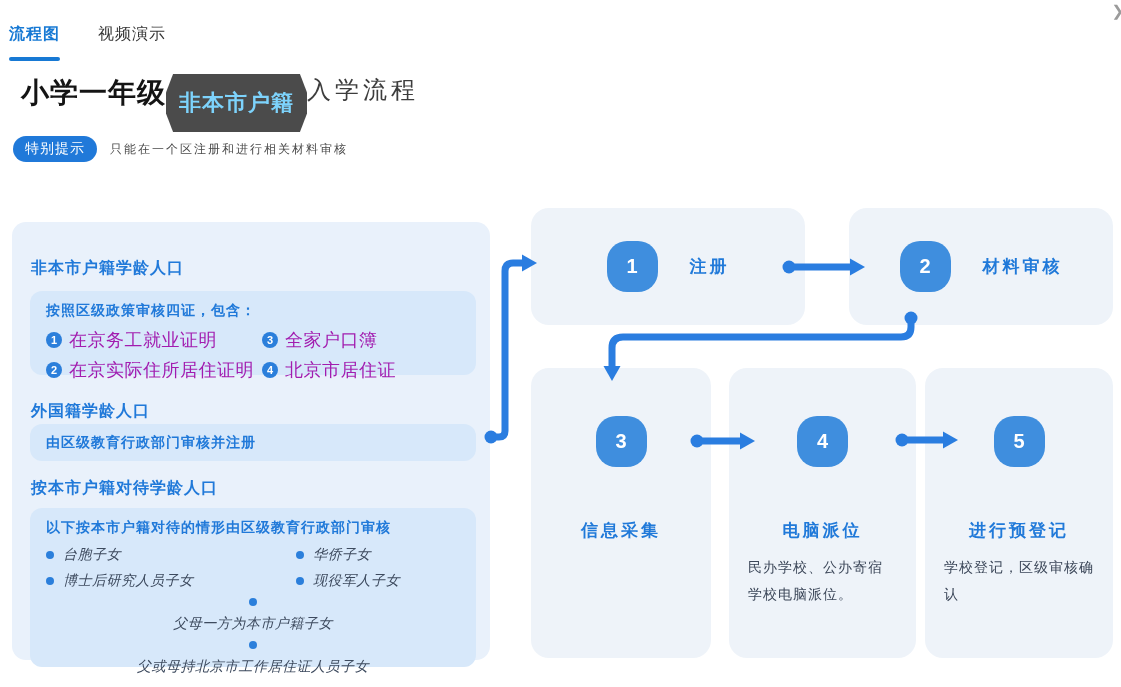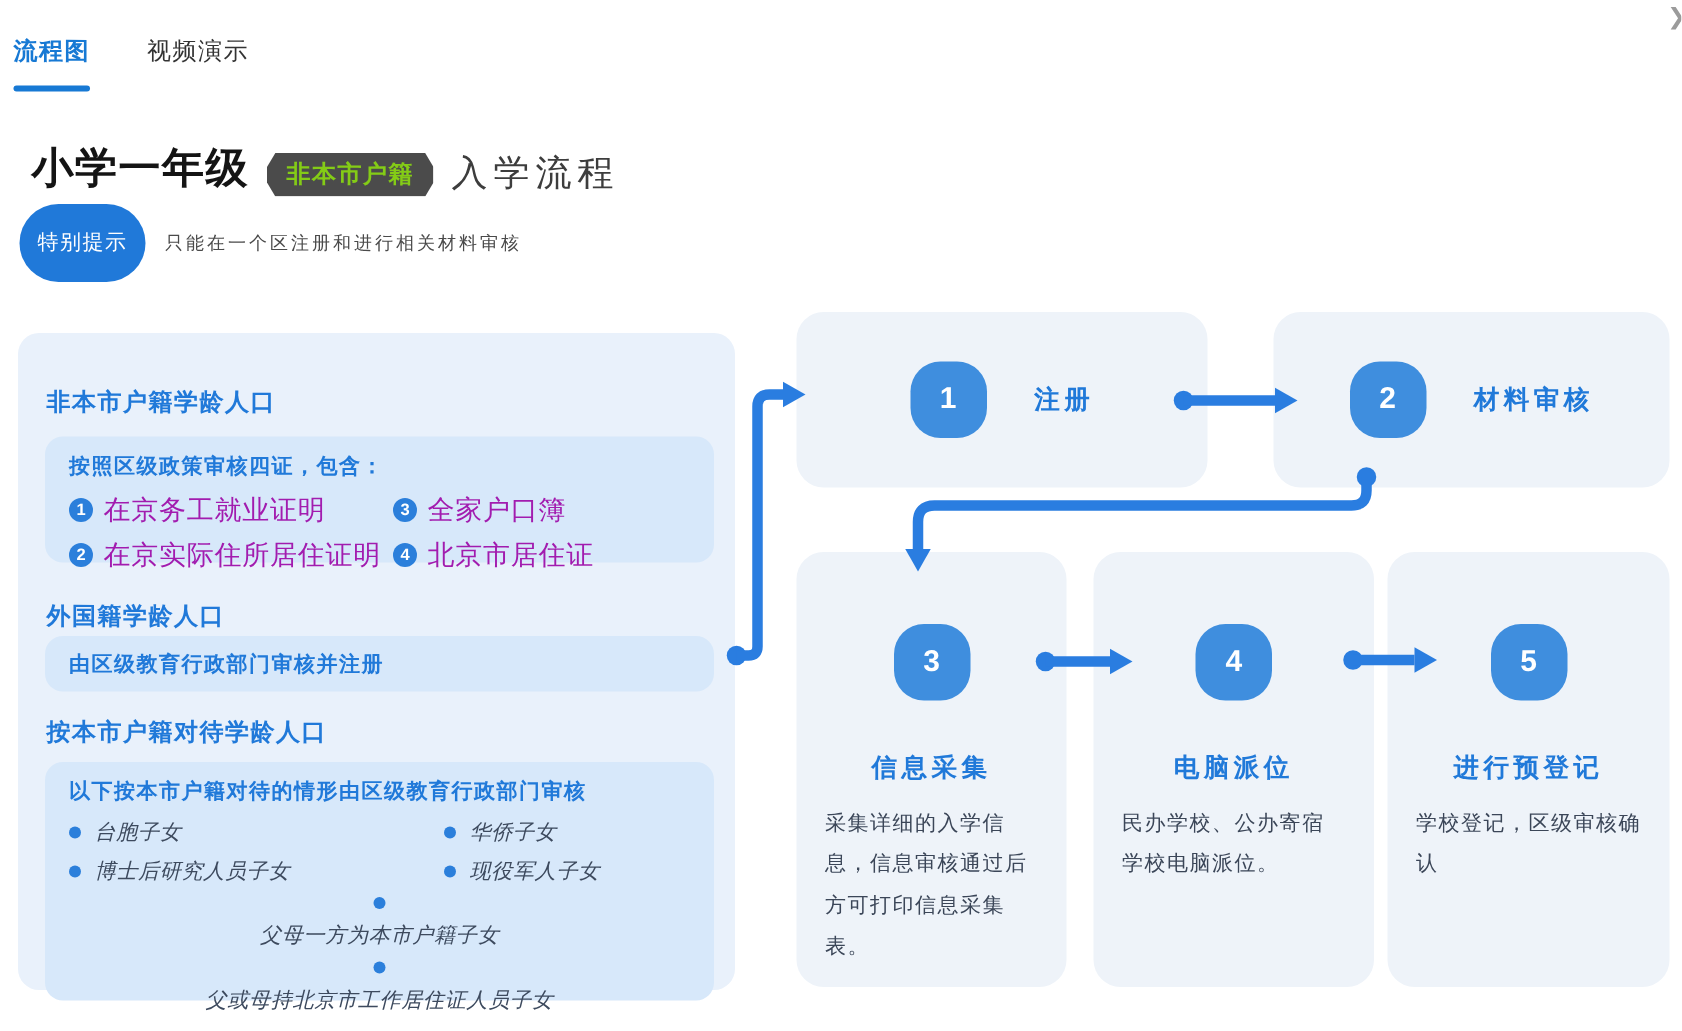--- a/index.html
+++ b/index.html
@@ -12,30 +12,30 @@
     font-size:15px; font-weight:bold; cursor:pointer; }
 
   
   .tabs { position:absolute; top:24px; left:9px; display:flex; gap:38px; }
   .tab { font-size:16px; color:#333; cursor:pointer; position:relative; letter-spacing:1px; }
   .tab.active { color:#1779d4; font-weight:bold; }
   .tab.active::after { content:""; position:absolute; left:0; right:0; bottom:-16px;
     height:4px; background:#1779d4; border-radius:2px; }
 
   
-  .title-row { position:absolute; top:93px; left:21px; display:flex; align-items:flex-end; gap:12px; }
+  .title-row { position:absolute; top:74px; left:21px; display:flex; align-items:flex-start; }
   .title-grade { font-size:28px; font-weight:900; color:#141414; letter-spacing:1px; }
-  .title-badge { background:#4b4b4b; color:#84cc16; font-size:16px; font-weight:bold;
-    padding:4px 13px; letter-spacing:1px;
+  .title-badge { background:#4b4b4b; color:#7dd3fc; font-size:22px; font-weight:bold;
+    padding:14px 13px; letter-spacing:1px;
     clip-path:polygon(5% 0,95% 0,100% 32%,100% 68%,95% 100%,5% 100%,0 68%,0 32%); }
   .title-suffix { font-size:24px; color:#3d3d3d; font-weight:500; letter-spacing:4px; }
 
   
   .tip-row { position:absolute; top:136px; left:13px; display:flex; align-items:center; gap:13px; }
-  .tip-badge { background:#2079d9; color:#fff; font-size:14px; padding:17px 12px;
+  .tip-badge { background:#2079d9; color:#fff; font-size:14px; padding:4px 12px;
     border-radius:999px; letter-spacing:1px; }
   .tip-text { font-size:12px; color:#4a4a4a; letter-spacing:2px; }
 
   
   .materials-panel { position:absolute; left:12px; top:222px; width:478px; height:438px;
     background:#e9f1fb; border-radius:14px; }
   .materials-tab { position:absolute; top:-14px; left:0; background:#c7dcf5; color:#2079d9;
     font-size:15px; font-weight:bold; letter-spacing:1px; padding:12px 25px 9px 22px;
     border-radius:12px 12px 14px 0; }
   .p-heading { position:absolute; left:19px; font-size:16px; font-weight:bold;
@@ -63,21 +63,21 @@
   .card-h { height:117px; display:flex; align-items:center; justify-content:center; gap:32px; }
   .card1 { left:531px; top:208px; width:274px; }
   .card2 { left:849px; top:208px; width:264px; }
   .card-v { top:368px; height:290px; display:flex; flex-direction:column; align-items:center; padding:48px 19px 0; }
   .card3 { left:531px; width:180px; }
   .card4 { left:729px; width:187px; }
   .card5 { left:925px; width:188px; }
   .step-num { width:51px; height:51px; border-radius:20px; background:#3f8ede; color:#fff;
     font-size:20px; font-weight:bold; display:flex; align-items:center; justify-content:center; flex:0 0 auto; }
   .step-title-h { font-size:17px; font-weight:bold; color:#2079d9; letter-spacing:3px; }
-  .step-title-v { margin-top:33px; font-size:17px; font-weight:bold; color:#2079d9; letter-spacing:3px; }
+  .step-title-v { margin-top:52px; font-size:17px; font-weight:bold; color:#2079d9; letter-spacing:3px; }
   .step-desc { margin-top:12px; align-self:stretch; font-size:14px; line-height:1.95;
     color:#3b4658; letter-spacing:1px; text-align:left; }
 
   
   .connectors { position:absolute; left:0; top:0; width:1121px; height:687px;
     pointer-events:none; z-index:5; }
   .connectors path { fill:none; stroke:#2a7de0; stroke-width:7; }
   .connectors circle, .connectors polygon { fill:#2a7de0; }
 </style>
 </head>
@@ -185,21 +185,20 @@
   </div>
 
   <div class="flow-card card-h card2">
     <div class="step-num">2</div>
     <div class="step-title-h">材料审核</div>
   </div>
 
   <div class="flow-card card-v card3">
     <div class="step-num">3</div>
     <div class="step-title-v">信息采集</div>
-    <div class="step-desc">采集详细的入学信息，信息审核通过后方可打印信息采集表。</div>
   </div>
 
   <div class="flow-card card-v card4">
     <div class="step-num">4</div>
     <div class="step-title-v">电脑派位</div>
     <div class="step-desc">民办学校、公办寄宿学校电脑派位。</div>
   </div>
 
   <div class="flow-card card-v card5">
     <div class="step-num">5</div>

